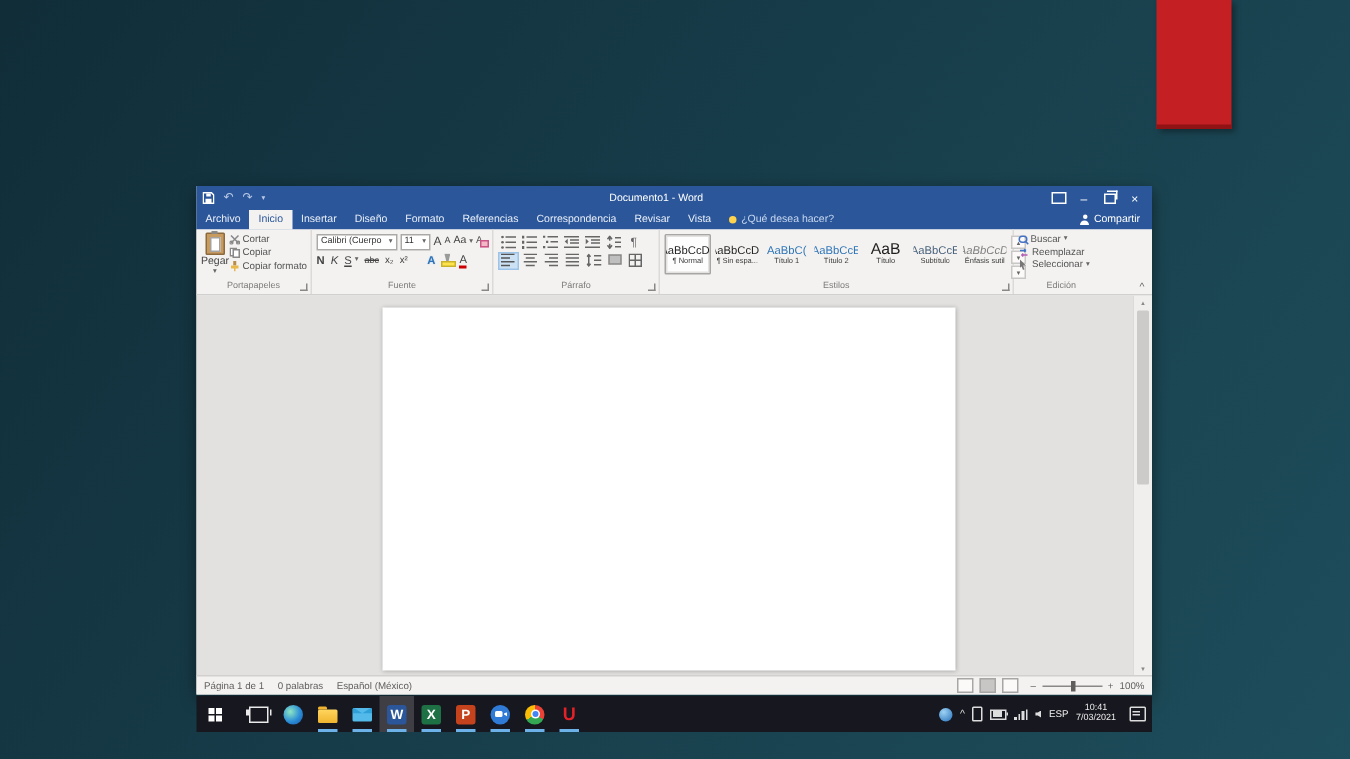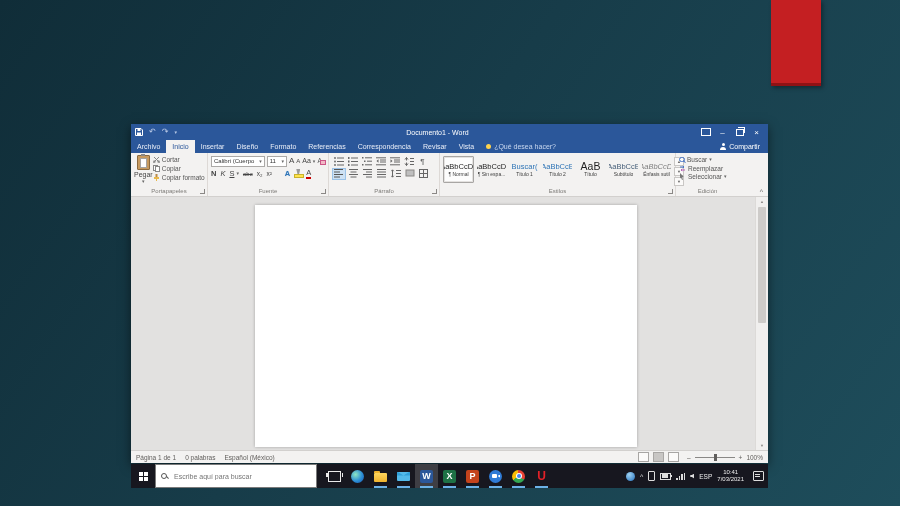--- a/index.html
+++ b/index.html
@@ -380,21 +380,21 @@
           <div class="stylegal">
             <span class="stylebox sel">
               <span class="spv">AaBbCcDc</span>
               <span class="snm">¶ Normal</span>
             </span>
             <span class="stylebox">
               <span class="spv">AaBbCcDc</span>
               <span class="snm">¶ Sin espa...</span>
             </span>
             <span class="stylebox">
-              <span class="spv h1">Buscar(</span>
+              <span class="spv h1">AaBbC(</span>
               <span class="snm">Título 1</span>
             </span>
             <span class="stylebox">
               <span class="spv h2">AaBbCcE</span>
               <span class="snm">Título 2</span>
             </span>
             <span class="stylebox">
               <span class="spv big">AaB</span>
               <span class="snm">Título</span>
             </span>
@@ -475,24 +475,20 @@
   </div>
 
   <div class="taskbar">
     <span class="startbtn">
       <span class="winlogo">
           <i></i>
           <i></i>
           <i></i>
           <i></i>
         </span>
-    </span>
-    <span class="tsearch">
-      <span class="smag"></span>
-      <input placeholder="Escribe aquí para buscar" style="">
     </span>
     <span class="tb-icn" style="margin-left:6px">
         <span class="taskview"></span>
       </span>
     <span class="tb-icn">
         <span class="edge-icn"></span>
       </span>
     <span class="tb-icn running">
         <span class="folder-icn"></span>
       </span>

